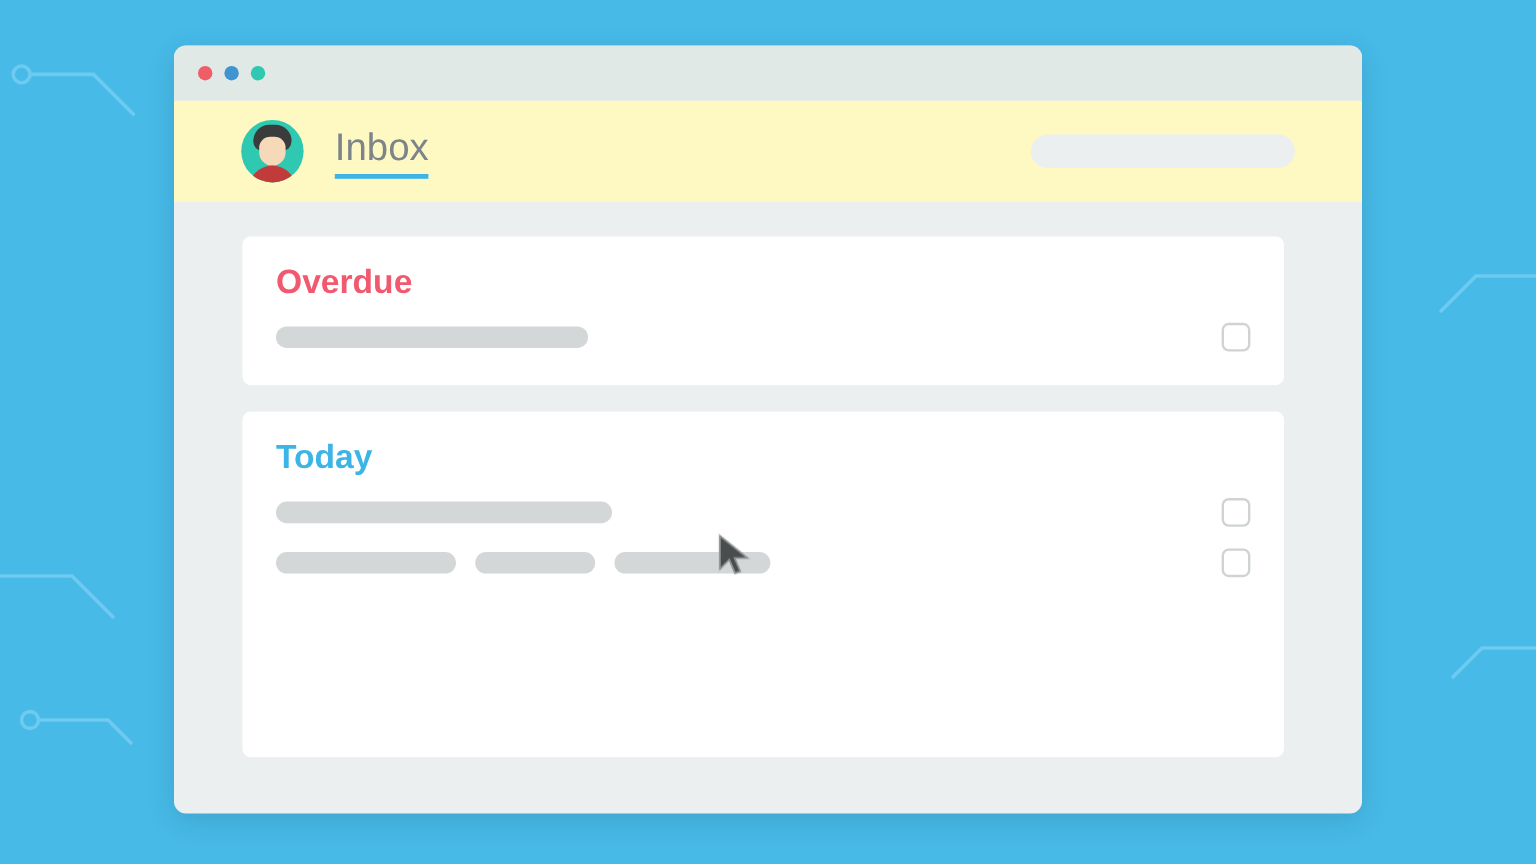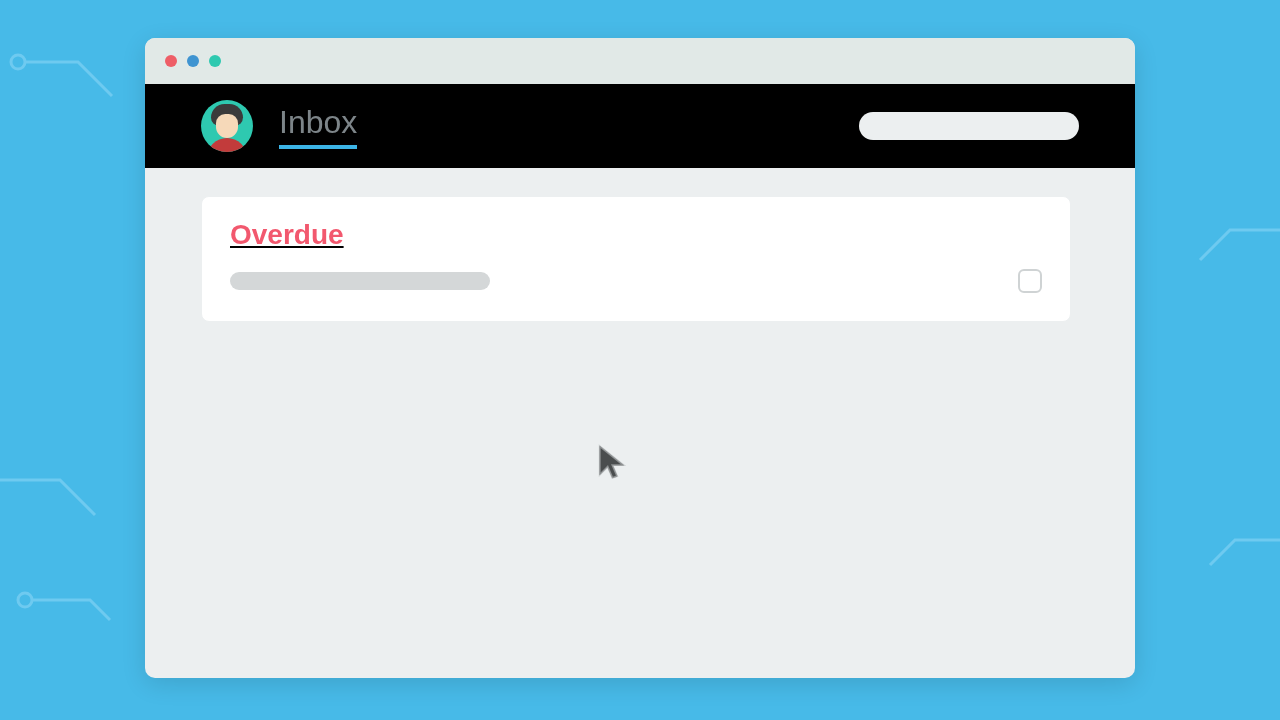--- a/index.html
+++ b/index.html
@@ -36,21 +36,21 @@
   }
   .traffic-dot {
     width: 12px; height: 12px; border-radius: 50%;
   }
   .dot-red { background: #ee5e67; }
   .dot-yellow { background: #3f94d1; } 
   .dot-green { background: #2ec9b0; }
 
   .header {
     height: 86px;
-    background: #000000;
+    background: #fef9c3;
     display: flex;
     align-items: center;
     padding: 0 56px 0 56px;
     border-bottom: 2px solid #eceff0;
   }
   .avatar {
     width: 52px; height: 52px; border-radius: 50%;
     background: #2ec9b0;
     position: relative;
     overflow: hidden;
@@ -91,21 +91,20 @@
     width: 220px;
     height: 28px;
     border-radius: 16px;
     background: #eceff0;
   }
 
   .content {
     flex: 1;
     padding: 26px 64px 40px 56px;
     overflow: auto;
-    text-decoration: underline;
   }
 
   .card {
     background: #ffffff;
     border-radius: 8px;
     padding: 22px 28px 28px 28px;
     margin-bottom: 20px;
     border: 1px solid #eceff0;
   }
   .card-title {
@@ -194,20 +193,33 @@
   <div class="content">
 
     <div class="card">
       <div class="card-title title-overdue">Overdue</div>
       <div class="task-row">
         <div class="skeleton sk-lg"></div>
         <div class="checkbox"></div>
       </div>
     </div>
 
+    <div class="card today-card">
+      <div class="card-title title-today">Today</div>
+      <div class="task-row">
+        <div class="skeleton sk-md"></div>
+        <div class="checkbox"></div>
+      </div>
+      <div class="task-row">
+        <div class="skeleton sk-seg1"></div>
+        <div class="skeleton sk-seg2"></div>
+        <div class="skeleton sk-seg3"></div>
+        <div class="checkbox"></div>
+      </div>
+    </div>
 
   </div>
 </div>
 
 <svg class="cursor" viewBox="0 0 24 24">
   <path d="M3 2 L3 20 L8 15 L11 22 L14 21 L11 14 L18 14 Z" fill="#4a4d4e" stroke="#4a4d4e" stroke-width="0.5"></path>
   <path d="M3 2 L3 20 L8 15 L11 22 L14 21 L11 14 L18 14 Z" fill="none" stroke="#b7bbbc" stroke-width="1.2" opacity="0.6"></path>
 </svg>
 
 </body></html>

